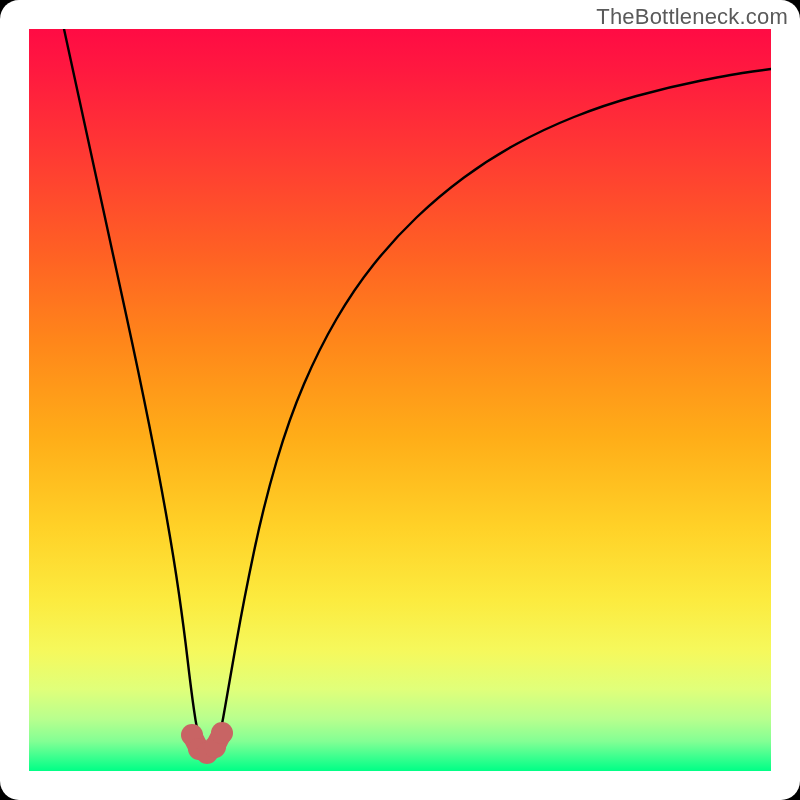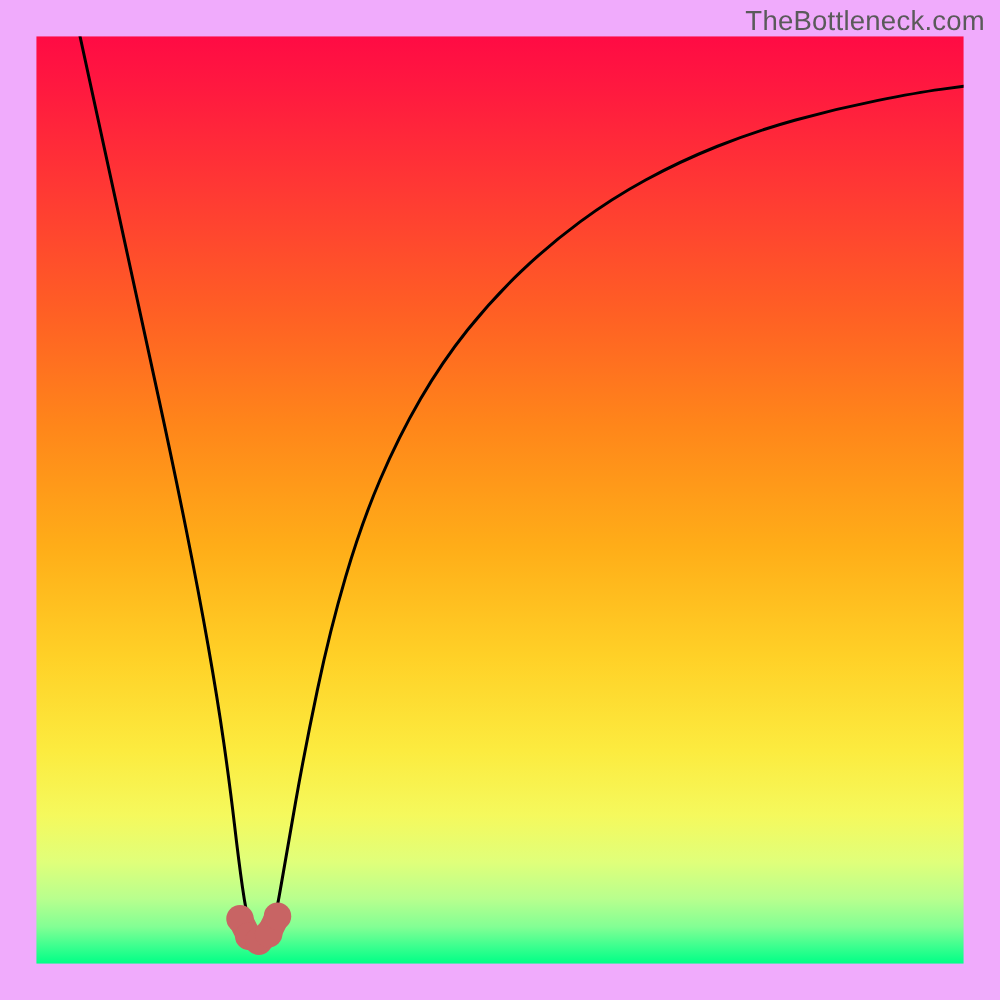--- a/index.html
+++ b/index.html
@@ -7,21 +7,22 @@
     padding: 0;
     width: 800px;
     height: 800px;
     overflow: hidden;
     background: #000;
     font-family: Arial, Helvetica, sans-serif;
   }
   .frame {
     position: absolute;
     inset: 0;
-    background: #f0abfc;
+    background: #ffffff;
+    border-radius: 19px;
   }
   .plot {
     position: absolute;
     left: 29px;
     top: 29px;
     width: 742px;
     height: 742px;
     overflow: hidden;
   }
   .gradient {

